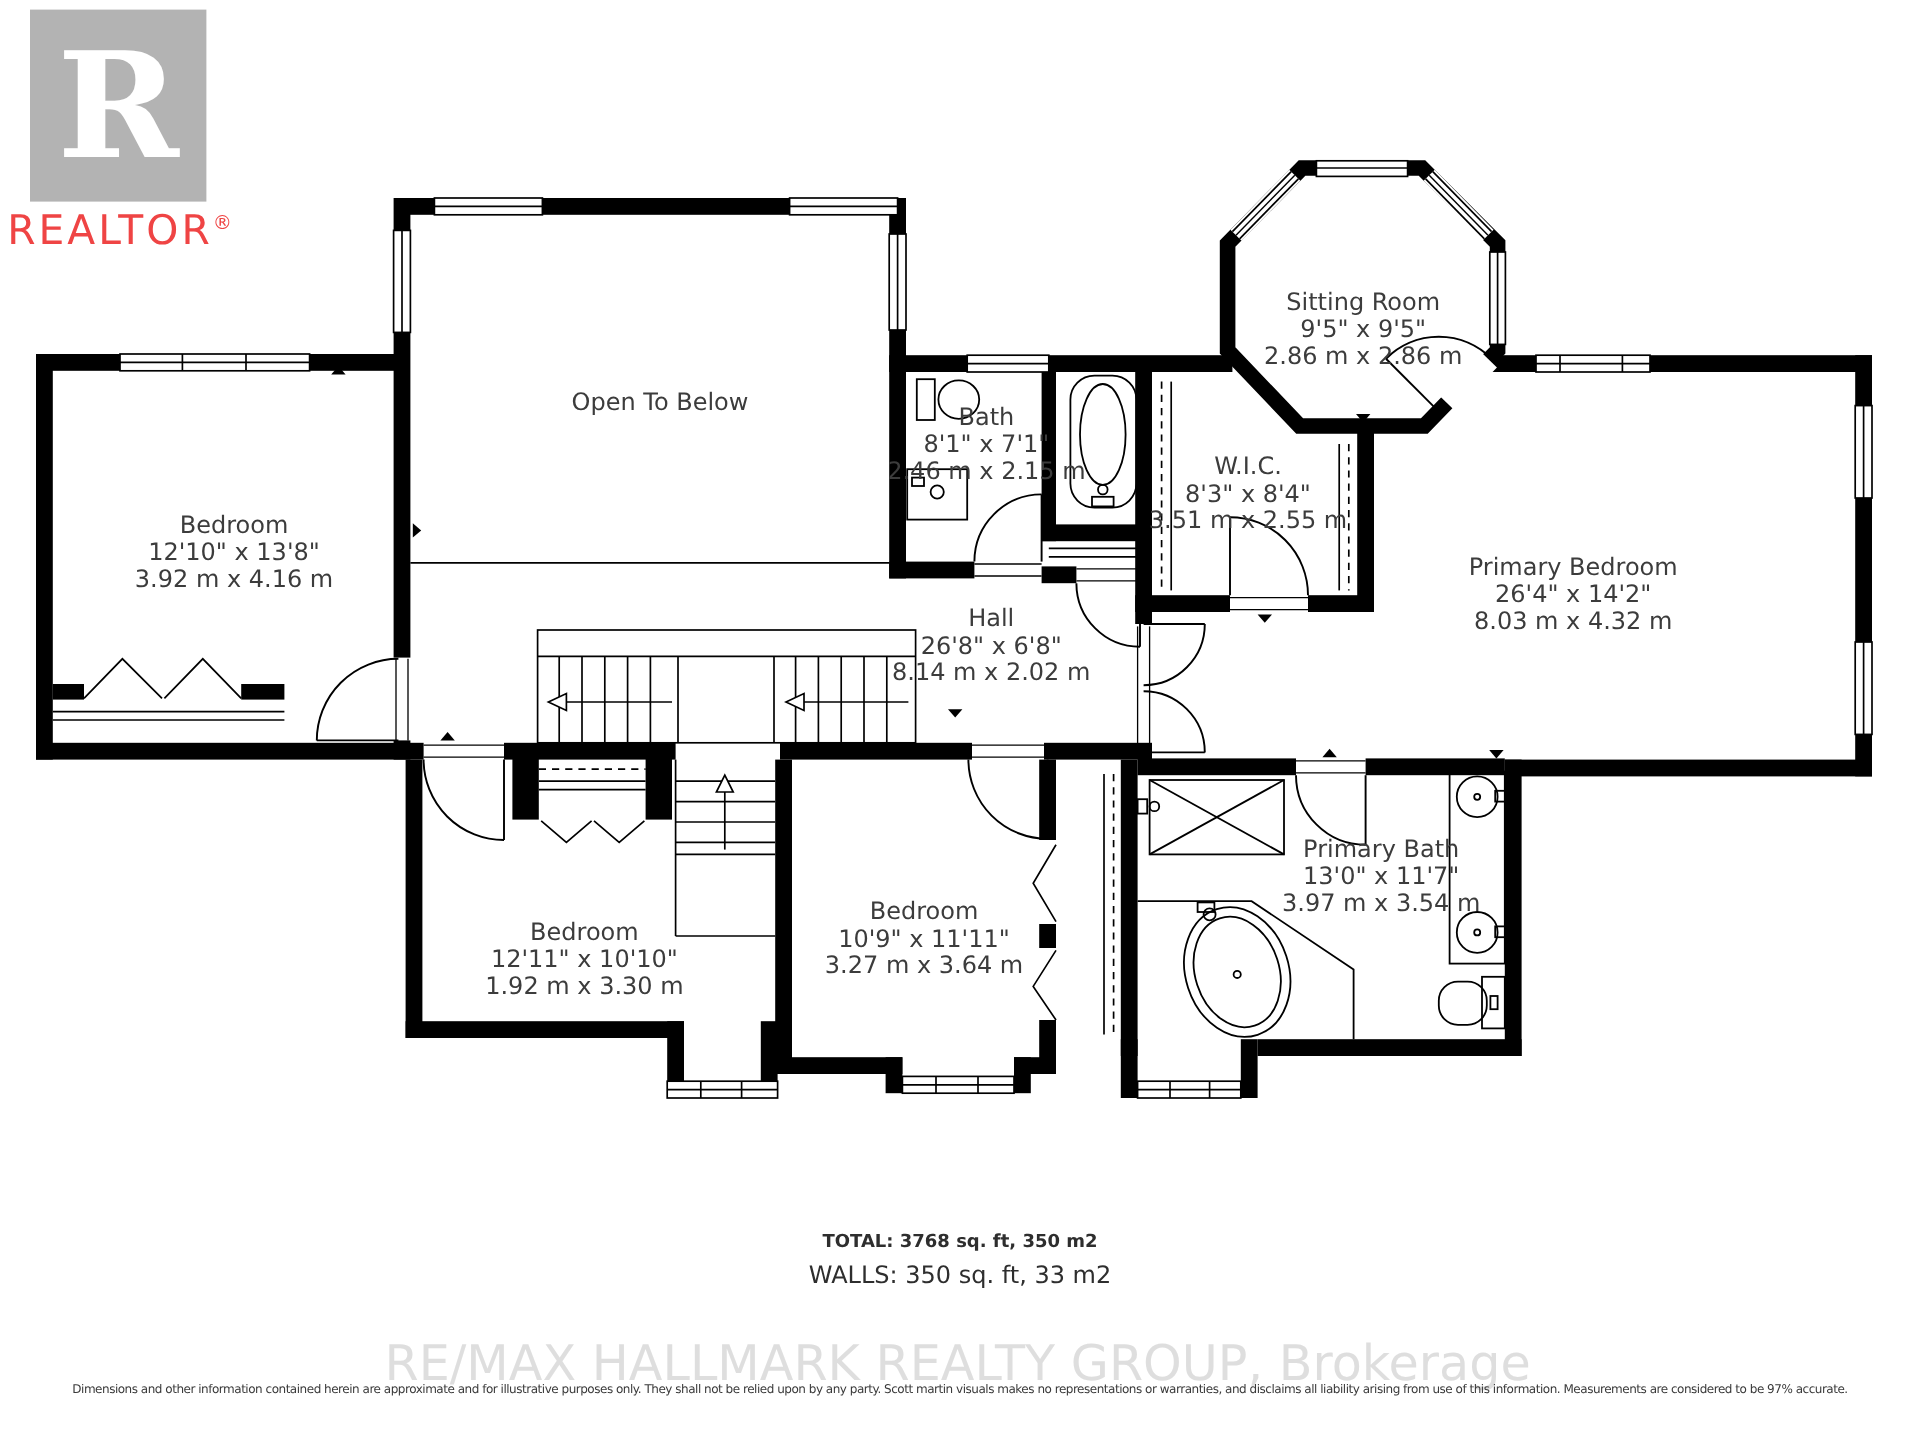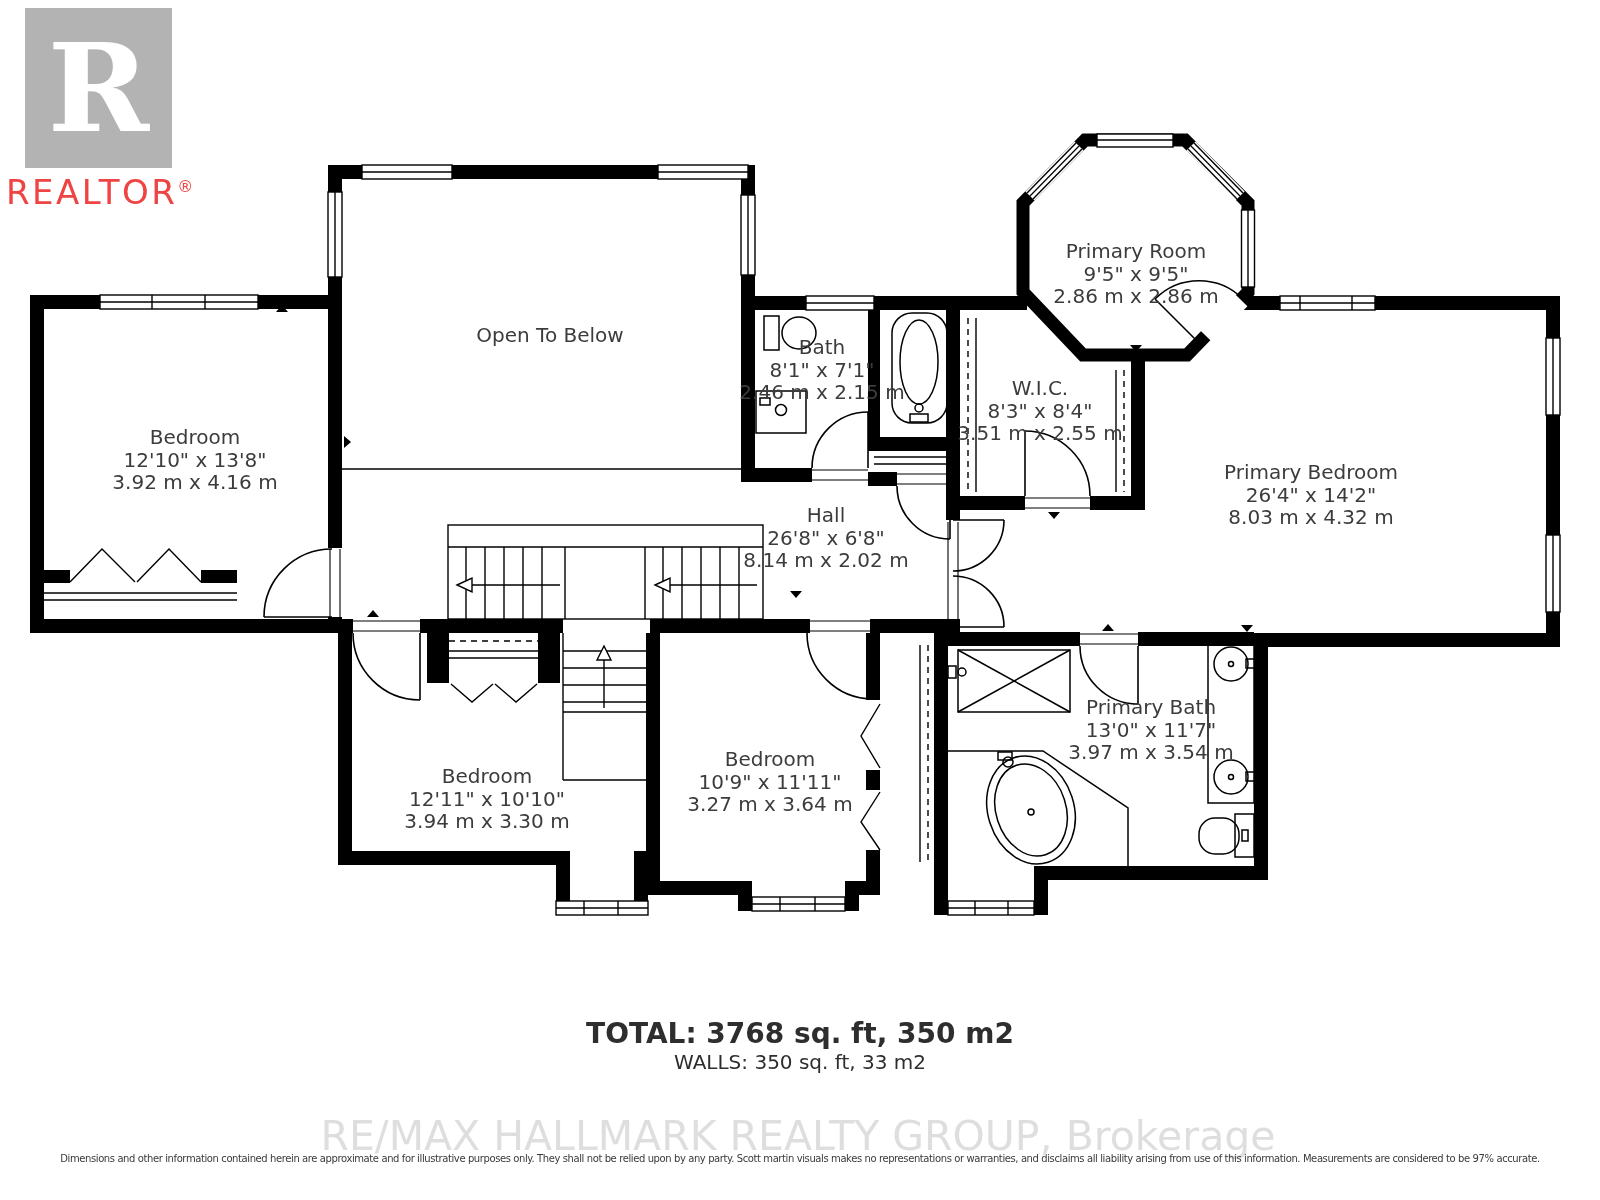--- a/index.html
+++ b/index.html
@@ -11,21 +11,21 @@
   .logo-box{position:absolute;left:25px;top:8px;width:147px;height:160px;
             background:#b3b3b3;display:flex;align-items:center;justify-content:center;}
   .logo-box span{font-family:"DejaVu Serif","Liberation Serif",serif;
                  font-weight:bold;font-size:122px;color:#fff;line-height:1;}
   .brand{position:absolute;left:6px;top:172px;width:200px;color:#ef4444;
          font-size:34px;letter-spacing:2.5px;}
   .brand sup{font-size:16px;}
   .summary{position:absolute;left:800px;top:1022px;transform:translateX(-50%);
            text-align:center;color:#2e2e2e;font-size:20px;line-height:24.5px;
            white-space:nowrap;z-index:1;}
-  .summary .total{font-weight:bold;font-size:28px;margin-bottom:3px;}
+  .summary .total{font-weight:bold;font-size:15px;margin-bottom:3px;}
   .watermark{position:absolute;left:798px;top:1112px;transform:translateX(-50%);
              color:#d7d7d7;font-size:41px;white-space:nowrap;z-index:2;opacity:.8;}
   .disclaimer{position:absolute;left:800px;top:1153px;transform:translateX(-50%);
               color:#3a3a3a;font-size:10px;letter-spacing:-0.4px;white-space:nowrap;z-index:3;}
 </style>
 </head>
 <body>
 
 <svg id="plan" width="1600" height="1200" viewBox="0 0 1600 1200">
 
@@ -285,21 +285,21 @@
   <div>Bedroom</div>
   <div>12'10" x 13'8"</div>
   <div>3.92 m x 4.16 m</div>
 </div>
 <div class="rlabel" style="left:822px;top:336px">
   <div>Bath</div>
   <div>8'1" x 7'1"</div>
   <div>2.46 m x 2.15 m</div>
 </div>
 <div class="rlabel" style="left:1136px;top:240px">
-  <div>Primary Room</div>
+  <div>Sitting Room</div>
   <div>9'5" x 9'5"</div>
   <div>2.86 m x 2.86 m</div>
 </div>
 <div class="rlabel" style="left:1040px;top:377px">
   <div>W.I.C.</div>
   <div>8'3" x 8'4"</div>
   <div>3.51 m x 2.55 m</div>
 </div>
 <div class="rlabel" style="left:1311px;top:461px">
   <div>Primary Bedroom</div>
@@ -307,21 +307,21 @@
   <div>8.03 m x 4.32 m</div>
 </div>
 <div class="rlabel" style="left:826px;top:504px">
   <div>Hall</div>
   <div>26'8" x 6'8"</div>
   <div>8.14 m x 2.02 m</div>
 </div>
 <div class="rlabel" style="left:487px;top:765px">
   <div>Bedroom</div>
   <div>12'11" x 10'10"</div>
-  <div>3.94 m x 3.30 m</div>
+  <div>1.92 m x 3.30 m</div>
 </div>
 <div class="rlabel" style="left:770px;top:748px">
   <div>Bedroom</div>
   <div>10'9" x 11'11"</div>
   <div>3.27 m x 3.64 m</div>
 </div>
 <div class="rlabel" style="left:1151px;top:696px">
   <div>Primary Bath</div>
   <div>13'0" x 11'7"</div>
   <div>3.97 m x 3.54 m</div>

